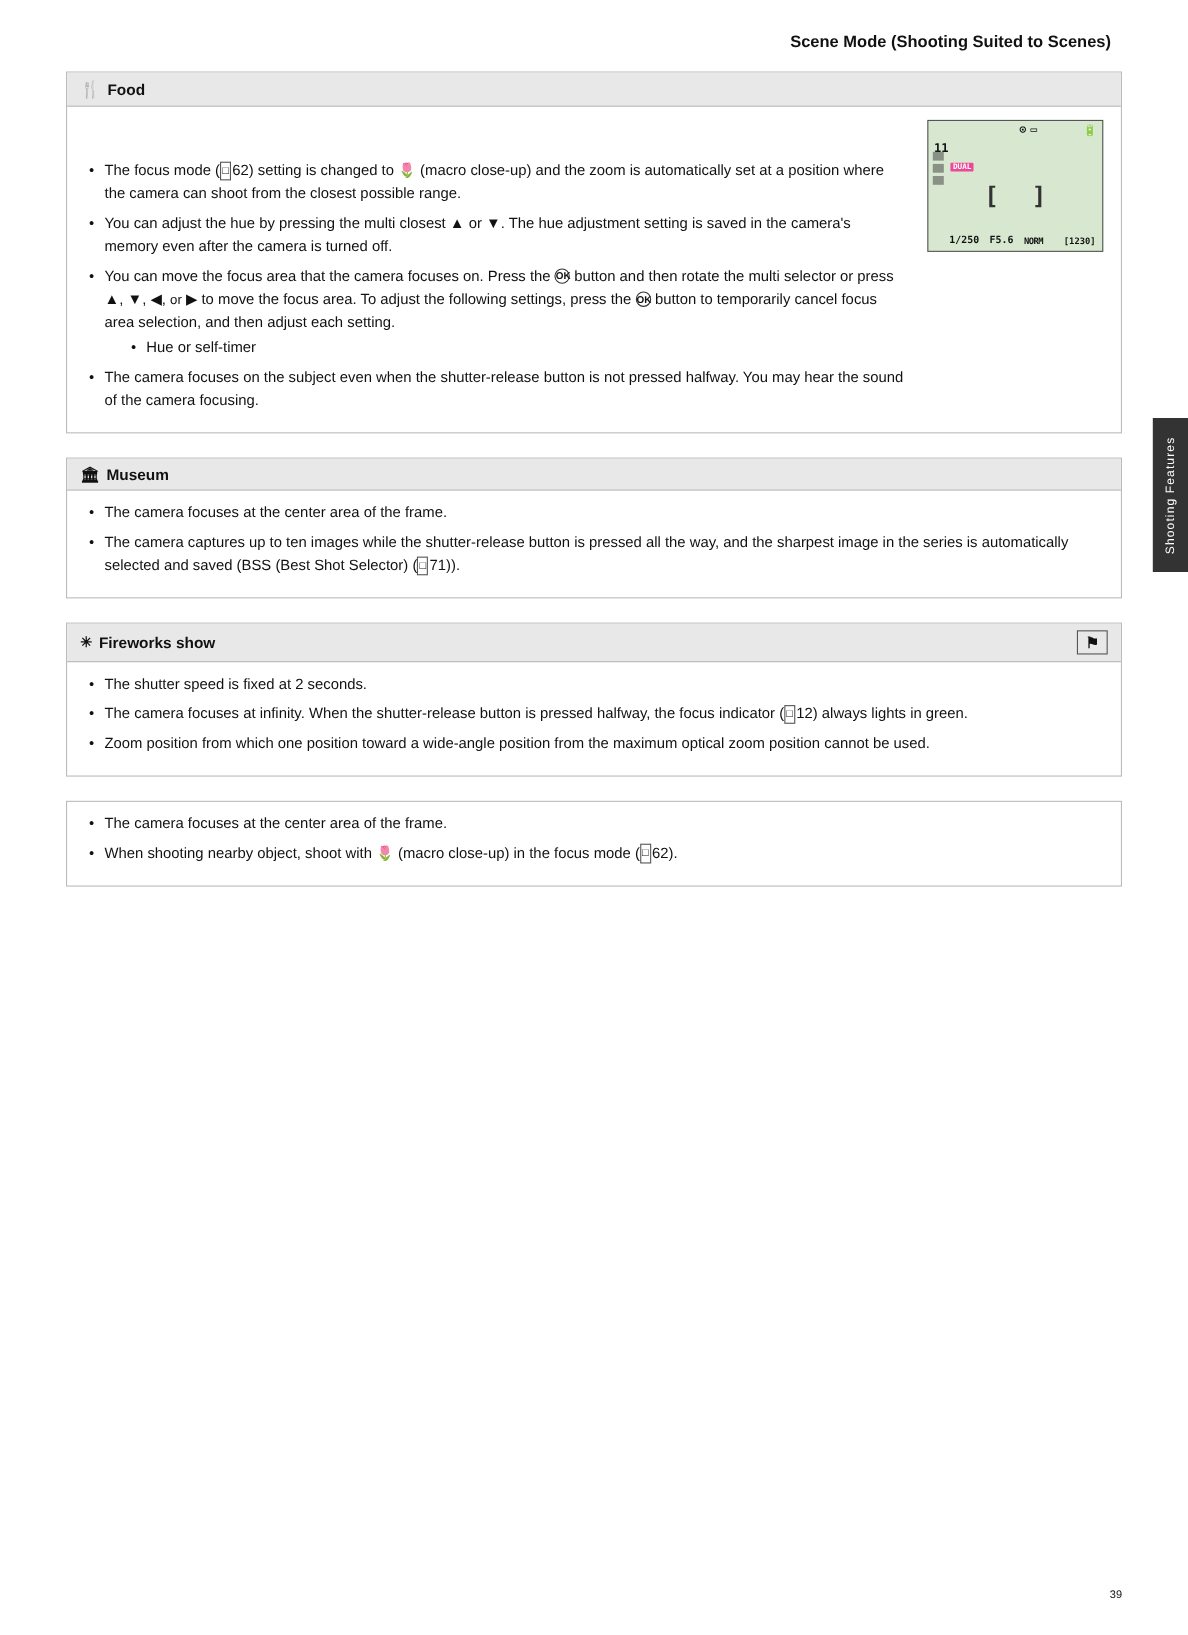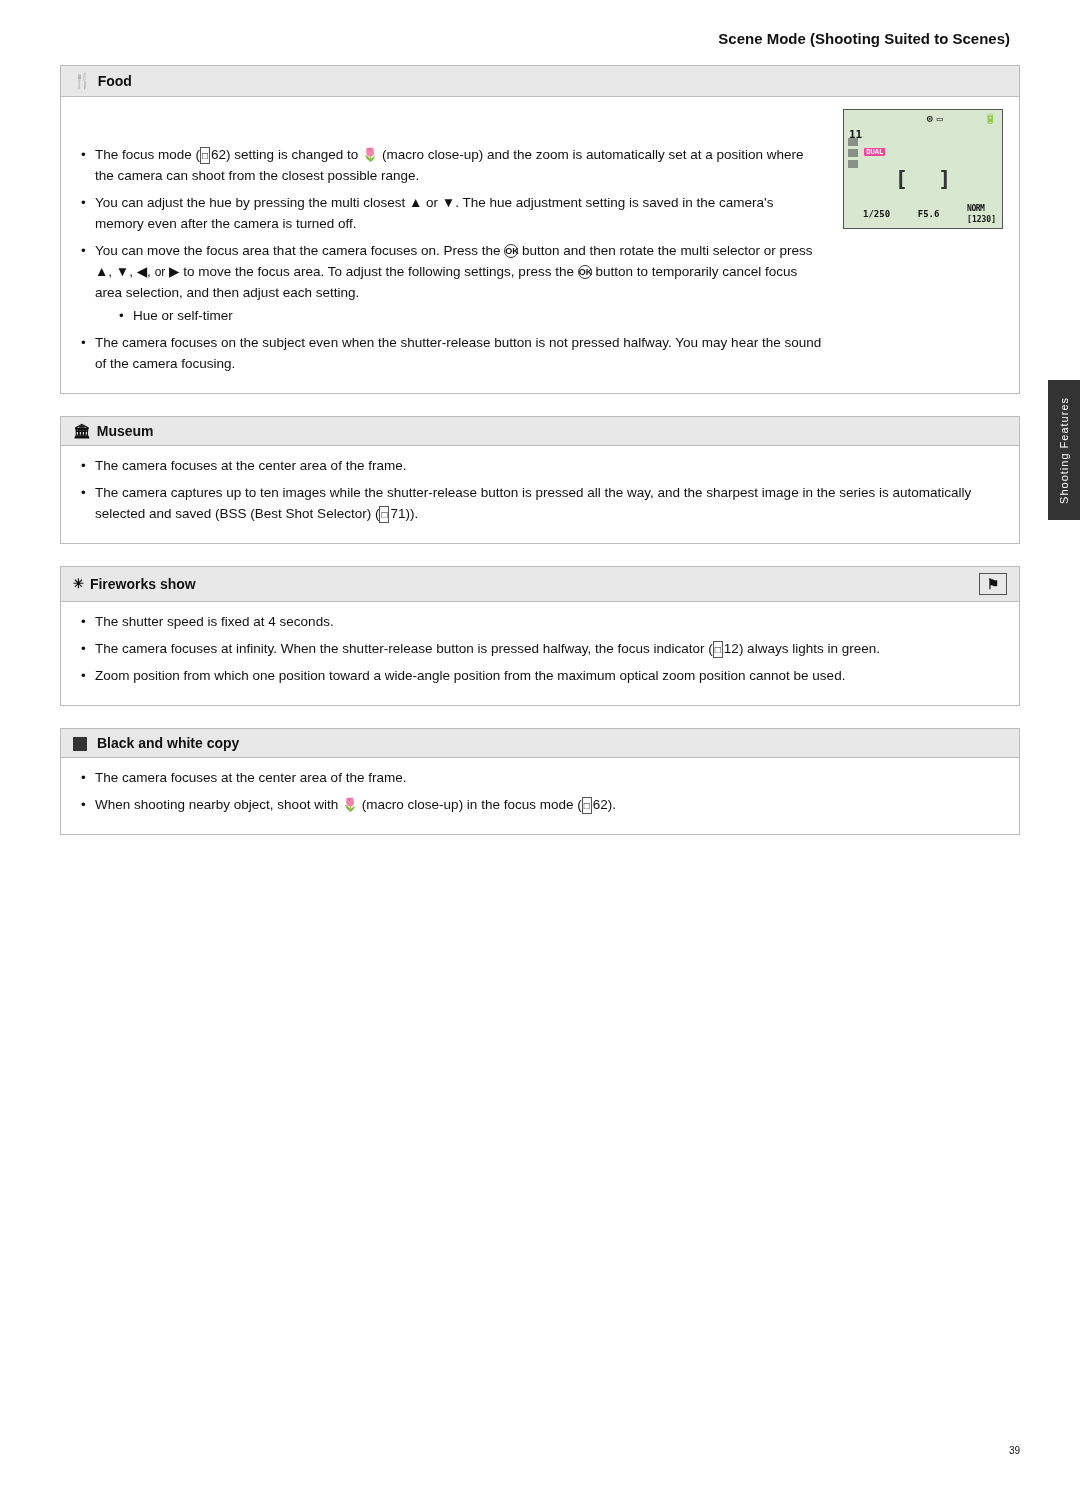--- a/index.html
+++ b/index.html
@@ -125,23 +125,22 @@
       display: flex;
       justify-content: space-between;
       align-items: center;
       padding: 0 6px;
       font-size: 9px;
       font-weight: bold;
     }
     .lcd-bottom-right {
       display: flex;
       align-items: baseline;
-      gap: 2px;
+      gap: 19px;
       font-size: 8px;
-      flex-direction: column;
     }
     .lcd-norm {
       font-size: 8px;
       letter-spacing: -0.5px;
     }
 
     
     .lcd-left-icons {
       position: absolute;
       left: 4px;
@@ -353,39 +352,33 @@
       <span style="font-size:13px;">✳</span>
       <span>Fireworks show</span>
     </div>
     <div class="fireworks-icon-box">
       <span style="font-size:14px;font-weight:bold;">⚑</span>
     </div>
   </div>
   <div class="section-content">
     <ul class="bullet-list">
       <li>
-        The shutter speed is fixed at 4 seconds.
+        The shutter speed is fixed at 2 seconds.
       </li>
       <li>
         The camera focuses at infinity. When the shutter-release button is pressed halfway, the focus indicator (<span class="sym-book">□</span>12) always lights in green.
       </li>
       <li>
         Zoom position from which one position toward a wide-angle position from the maximum optical zoom position cannot be used.
       </li>
     </ul>
   </div>
 </div>
 
 <div class="section-box">
-  <div class="section-header">
-    <span>
-      <span style="display:inline-block;width:14px;height:14px;background:#333;vertical-align:middle;margin-right:4px;"></span>
-    </span>
-    <span>Black and white copy</span>
-  </div>
   <div class="section-content">
     <ul class="bullet-list">
       <li>
         The camera focuses at the center area of the frame.
       </li>
       <li>
         When shooting nearby object, shoot with <span class="sym-macro">🌷</span> (macro close-up) in the focus mode (<span class="sym-book">□</span>62).
       </li>
     </ul>
   </div>

